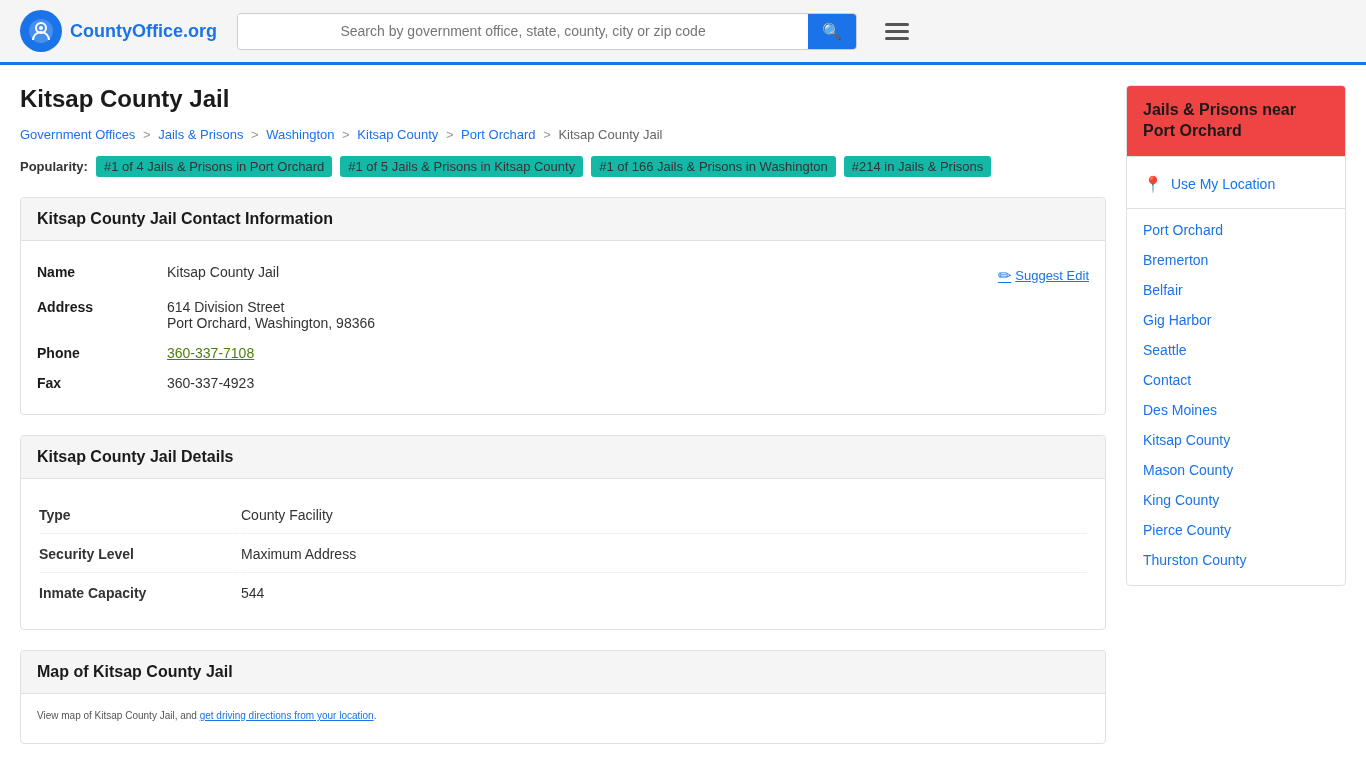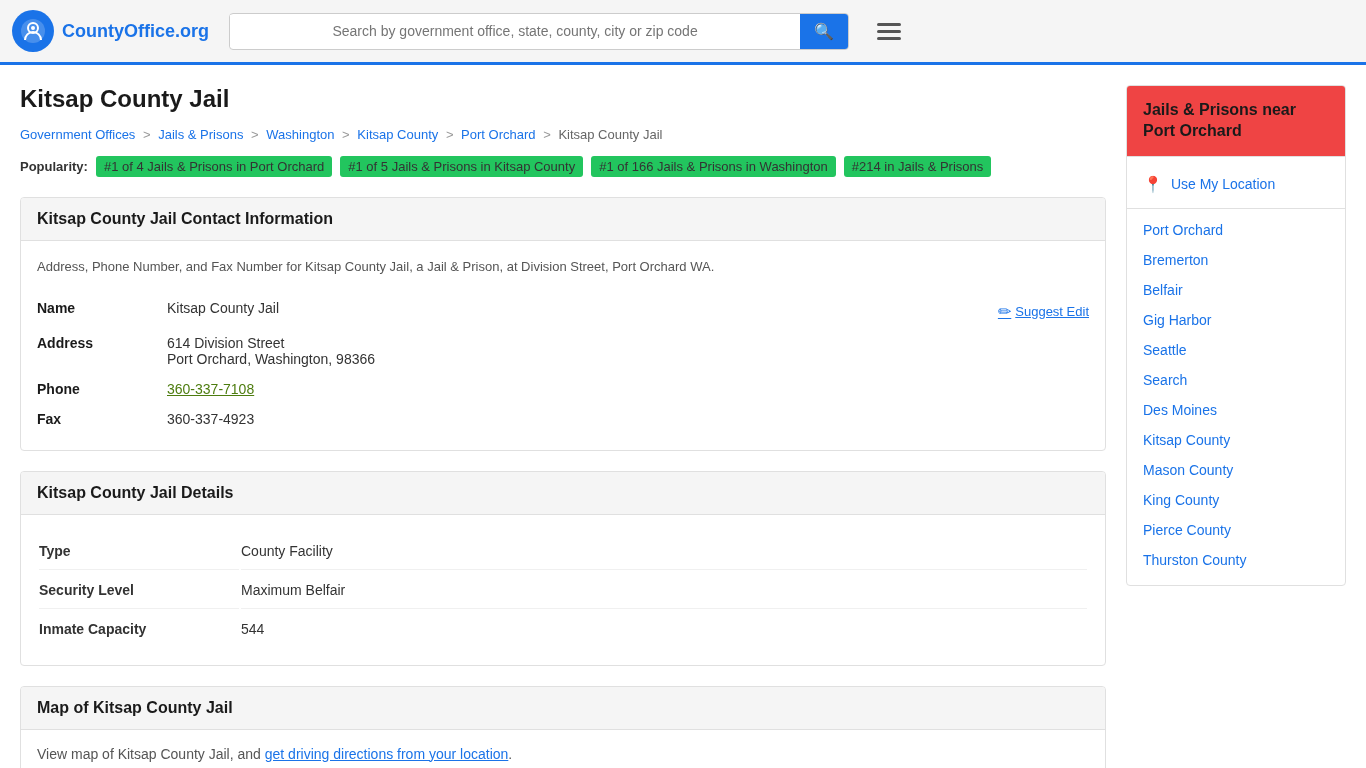--- a/index.html
+++ b/index.html
@@ -2,21 +2,21 @@
 <html><head>
   <meta charset="utf-8">
   <style>
     * { margin: 0; padding: 0; box-sizing: border-box; }
     body { font-family: Arial, sans-serif; font-size: 14px; color: #333; background: #fff; }
 
     
     .header {
       background: #f5f5f5;
       border-bottom: 3px solid #1a73e8;
-      padding: 10px 12px;
+      padding: 10px 20px;
       display: flex;
       align-items: center;
       gap: 20px;
     }
     .logo-area {
       display: flex;
       align-items: center;
       gap: 8px;
       text-decoration: none;
     }
@@ -125,21 +125,21 @@
     .popularity {
       font-size: 13px;
       margin-bottom: 20px;
       display: flex;
       flex-wrap: wrap;
       gap: 8px;
       align-items: center;
     }
     .popularity-label { font-weight: bold; }
     .popularity-item {
-      background: #22c55e;
+      background: #14b8a6;
       border-radius: 3px;
       padding: 3px 8px;
       font-size: 13px;
     }
 
     
     .section-card {
       border: 1px solid #e0e0e0;
       border-radius: 4px;
       margin-bottom: 20px;
@@ -220,21 +220,21 @@
     .details-table .label-col {
       font-weight: bold;
       width: 200px;
       font-size: 14px;
     }
     .details-table .value-col {
       font-size: 14px;
       color: #333;
     }
     .map-desc {
-      font-size: 14px;
+      font-size: 10px;
       color: #555;
       margin-bottom: 6px;
     }
     .map-desc a {
       color: #1a73e8;
       text-decoration: underline;
     }
 
     
     .sidebar-card {
@@ -338,21 +338,20 @@
       <span class="popularity-label">Popularity:</span>
       <span class="popularity-item">#1 of 4 Jails &amp; Prisons in Port Orchard</span>
       <span class="popularity-item">#1 of 5 Jails &amp; Prisons in Kitsap County</span>
       <span class="popularity-item">#1 of 166 Jails &amp; Prisons in Washington</span>
       <span class="popularity-item">#214 in Jails &amp; Prisons</span>
     </div>
 
     <div class="section-card">
       <div class="section-header">Kitsap County Jail Contact Information</div>
       <div class="section-body">
-        <p class="section-desc">Address, Phone Number, and Fax Number for Kitsap County Jail, a Jail &amp; Prison, at Division Street, Port Orchard WA.</p>
         <table class="info-table">
           <tbody>
             <tr>
               <td class="label-col">Name</td>
               <td class="value-col">
                 <span>Kitsap County Jail</span>
                 <button class="suggest-edit-btn">
                   <span class="edit-icon">✏</span>
                   <span>Suggest Edit</span>
                 </button>
@@ -384,21 +383,21 @@
       <div class="section-header">Kitsap County Jail Details</div>
       <div class="section-body">
         <table class="details-table">
           <tbody>
             <tr>
               <td class="label-col">Type</td>
               <td class="value-col">County Facility</td>
             </tr>
             <tr>
               <td class="label-col">Security Level</td>
-              <td class="value-col">Maximum Belfair</td>
+              <td class="value-col">Maximum Address</td>
             </tr>
             <tr>
               <td class="label-col">Inmate Capacity</td>
               <td class="value-col">544</td>
             </tr>
           </tbody>
         </table>
       </div>
     </div>
 
@@ -422,21 +421,21 @@
         <button class="sidebar-location-btn">
           <span class="loc-icon">📍</span>
           <span>Use My Location</span>
         </button>
         <div class="sidebar-divider"></div>
         <a href="#" class="sidebar-link">Port Orchard</a>
         <a href="#" class="sidebar-link">Bremerton</a>
         <a href="#" class="sidebar-link">Belfair</a>
         <a href="#" class="sidebar-link">Gig Harbor</a>
         <a href="#" class="sidebar-link">Seattle</a>
-        <a href="#" class="sidebar-link">Search</a>
+        <a href="#" class="sidebar-link">Contact</a>
         <a href="#" class="sidebar-link">Des Moines</a>
         <a href="#" class="sidebar-link">Kitsap County</a>
         <a href="#" class="sidebar-link">Mason County</a>
         <a href="#" class="sidebar-link">King County</a>
         <a href="#" class="sidebar-link">Pierce County</a>
         <a href="#" class="sidebar-link">Thurston County</a>
       </div>
     </div>
   </div>
 

